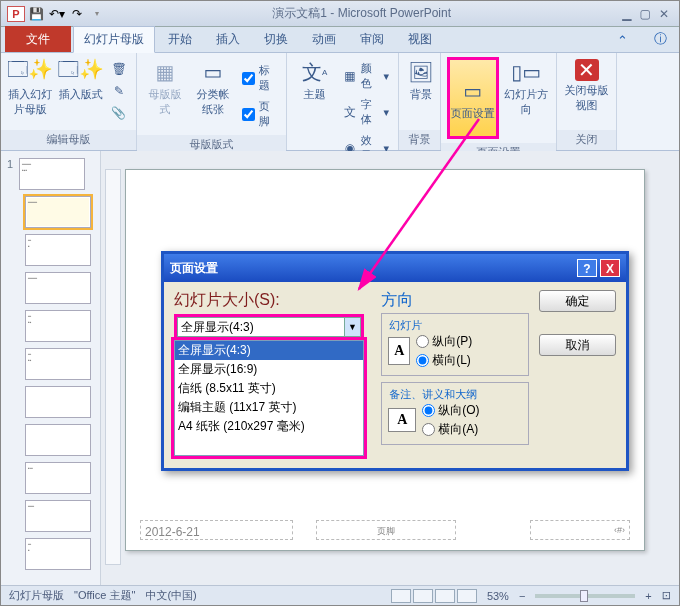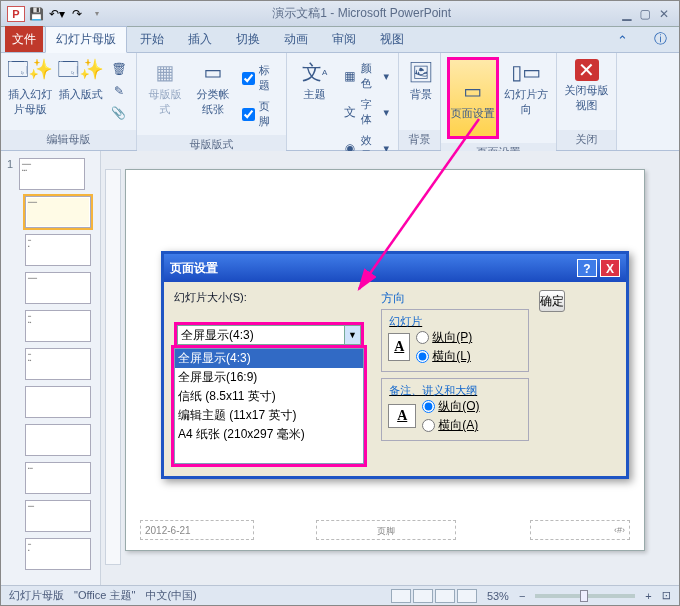--- a/index.html
+++ b/index.html
@@ -9,21 +9,21 @@
   .titlebar { height: 26px; background: linear-gradient(#e1e8f2,#cdd8e8); display:flex; align-items:center; border-bottom:1px solid #9aa;}
   .qat { display:flex; gap:4px; padding:0 6px; align-items:center;}
   .qicon { width:16px; height:16px; display:flex; align-items:center; justify-content:center; font-size:12px;}
   .pbox { width:18px; height:16px; background:#fff; border:1px solid #c55; color:#c33; font-weight:bold; font-size:11px; text-align:center; line-height:14px;}
   .title { flex:1; text-align:center; font-size:12px; color:#5a6b88;}
   .wctrl { display:flex; gap:8px; padding:0 10px; font-size:12px; color:#5a6b88;}
   
   
   .tabs { height:26px; background:#dbe5f1; display:flex; align-items:flex-end; padding-left:4px; gap:2px; border-bottom:1px solid #b0c0d8;}
   .tab { font-size:12px; padding:4px 10px 4px; color:#3a5a8a; cursor:pointer; border:1px solid transparent; border-bottom:none;}
-  .tab.file { background:#c0392b; color:#fff; padding:4px 6px;}
+  .tab.file { background:#c0392b; color:#fff; padding:4px 20px;}
   .tab.active { background:#f5f9fe; border:1px solid #b0c0d8; border-bottom:1px solid #f5f9fe; margin-bottom:-1px;}
   .tabs .sp { flex:1;}
   .helpico { font-size:13px; color:#2a66b5; padding:0 12px 4px;}
   
   
   .ribbon { height:98px; background:#eef3fa; border-bottom:1px solid #b0c0d8; display:flex;}
   .group { border-right:1px solid #c9d4e4; height:100%; display:flex; flex-direction:column;}
   .gbody { flex:1; display:flex; align-items:flex-start; padding:4px 6px; gap:4px;}
   .glabel { font-size:11px; color:#5a6b88; text-align:center; padding:2px 0 3px; background:#e3eaf4;}
   .bigbtn { display:flex; flex-direction:column; align-items:center; width:48px; font-size:11px; color:#3a5a8a; text-align:center; gap:2px; padding-top:2px;}
@@ -37,51 +37,51 @@
   .workspace { position:absolute; top:150px; left:0; right:0; bottom:20px; background:#e9edf3; display:flex;}
   .thumbcol { width:100px; background:#eef2f8; overflow-y:auto; border-right:1px solid #cbd3de; padding:4px 0;}
   .thumbrow { display:flex; align-items:flex-start; gap:4px; padding:3px 6px;}
   .tnum { font-size:11px; color:#6a7a8a; width:8px;}
   .thumb { width:66px; height:32px; background:#fff; border:1px solid #aab; box-shadow:0 0 0 1px #fff inset; font-size:5px; color:#888; padding:2px; overflow:hidden;}
   .thumb.sel { outline:2px solid #f5b43c; background:#fffbe6;}
   .thumb.child { margin-left:6px;}
   .editarea { flex:1; position:relative; padding:18px 18px 12px 24px;}
   .slide { width:520px; height:382px; background:#fff; border:1px solid #9aa; box-shadow:2px 2px 4px rgba(0,0,0,.2); position:relative; font-size:9px; color:#888;}
   .slide .ph { position:absolute; border:1px dashed #bbb;}
-  .slide .ph.da { left:14px; bottom:10px; width:114px; height:20px; font-size:10px; padding:4px;}
+  .slide .ph.da { left:14px; bottom:10px; width:153px; height:20px; font-size:12px; padding:4px;}
   .slide .ph.ft { left:190px; bottom:10px; width:140px; height:20px; text-align:center; padding:4px;}
   .slide .ph.pn { right:14px; bottom:10px; width:100px; height:20px; text-align:right; padding:4px;}
   .rulerV { position:absolute; left:4px; top:18px; width:16px; bottom:20px; background:#f6f8fb; border:1px solid #cbd3de;}
   
   
   .dialog { position:absolute; left:160px; top:250px; width:468px; border:3px solid #1e55c4; background:#ece9d8; box-shadow:3px 3px 8px rgba(0,0,0,.4); font-size:12px;}
   .dlgtitle { height:28px; background:linear-gradient(#3f7ce8,#1a4bc0); color:#fff; display:flex; align-items:center; padding:0 6px; font-weight:bold;}
   .dlgtitle .sp2 {flex:1;}
   .dlgclose { width:20px; height:18px; background:#d34; color:#fff; text-align:center; line-height:18px; border:1px solid #fff; font-weight:bold; margin-left:3px;}
   .dlghelp { width:20px; height:18px; background:#3f7ce8; color:#fff; text-align:center; line-height:18px; border:1px solid #fff; font-weight:bold;}
   .dlgbody { padding:8px 10px 12px; display:flex; gap:10px;}
   .leftcol { width:200px;}
-  .label { font-size:11px; color:#0f172a; margin-bottom:17px;}
+  .label { font-size:16px; color:#7f1d1d; margin-bottom:3px;}
   .combo { position:relative; width:190px;}
   .combo input { width:100%; height:20px; border:1px solid #7a9; background:#fff; font-size:12px; padding:0 18px 0 3px;}
   .combo .dd { position:absolute; right:1px; top:1px; width:16px; height:18px; background:#cfe3fb; border-left:1px solid #7a9; text-align:center; line-height:18px; font-size:9px;}
   .combo.hl { border:3px solid #f0a; padding:0;}
   .listbox { width:190px; height:116px; background:#fff; border:1px solid #7f9db9; overflow:hidden; font-size:12px;}
   .listbox.hl { outline:3px solid #f0a;}
   .listitem { padding:1px 3px; white-space:nowrap;}
   .listitem.sel { background:#316ac5; color:#fff;}
   .midcol { width:150px;}
-  .fieldset { border:1px solid #aab; padding:4px 6px 6px; margin-top:2px; margin-bottom:6px;text-decoration:underline;}
+  .fieldset { border:1px solid #aab; padding:4px 6px 6px; margin-top:2px; margin-bottom:6px;}
   .fslegend { font-size:11px; color:#16c; padding:0 3px; margin-left:-2px;}
-  .midlabel { font-size:12px; color:#16c; margin-bottom:2px;}
+  .midlabel { font-size:16px; color:#16c; margin-bottom:2px;}
   .radios { display:flex; align-items:center; gap:6px;}
   .oricon { width:28px; height:24px; border:1px solid #888; background:#fff; display:flex; align-items:center; justify-content:center; font-size:14px; font-weight:bold; font-family:serif;}
   .radcol { display:flex; flex-direction:column; gap:2px; font-size:12px;}
   .radcol label { display:flex; align-items:center; gap:3px;}
-  .rightcol { width:78px; display:flex; flex-direction:row; gap:22px; align-items:stretch;}
+  .rightcol { width:78px; display:flex; flex-direction:column; gap:22px; align-items:stretch;}
   .dbtn { height:22px; border:1px solid #888; background:linear-gradient(#fff,#ddd); font-size:12px; text-align:center; line-height:20px; border-radius:3px;}
   
   
   .status { position:absolute; left:0; right:0; bottom:0; height:20px; background:#dfe7f2; border-top:1px solid #b9c4d4; display:flex; align-items:center; font-size:11px; color:#4a5a7a; gap:10px; padding:0 8px;}
   .status .sp3 { flex:1;}
   .viewbtns { display:flex; gap:2px;}
   .vbtn { width:20px; height:14px; border:1px solid #9ab; background:#f0f4fa;}
   .zoomsl { width:100px; height:4px; background:#bcc; position:relative;}
   .zoomsl .h { position:absolute; left:45px; top:-4px; width:8px; height:12px; background:#eef; border:1px solid #889;}
   
@@ -330,20 +330,21 @@
             <label>
                 <input type="radio" name="o2" style="">
                 <span>横向(A)</span>
               </label>
           </div>
         </div>
       </div>
     </div>
     <div class="rightcol">
       <div class="dbtn">确定</div>
+      <div class="dbtn">取消</div>
     </div>
   </div>
 </div>
 
 <svg class="arrow-svg">
   <defs>
       <marker id="ah" markerWidth="10" markerHeight="10" refX="8" refY="3" orient="auto">
     <path d="M0,0 L9,3 L0,6 Z" fill="#f0a"></path>
       </marker>
     </defs>

